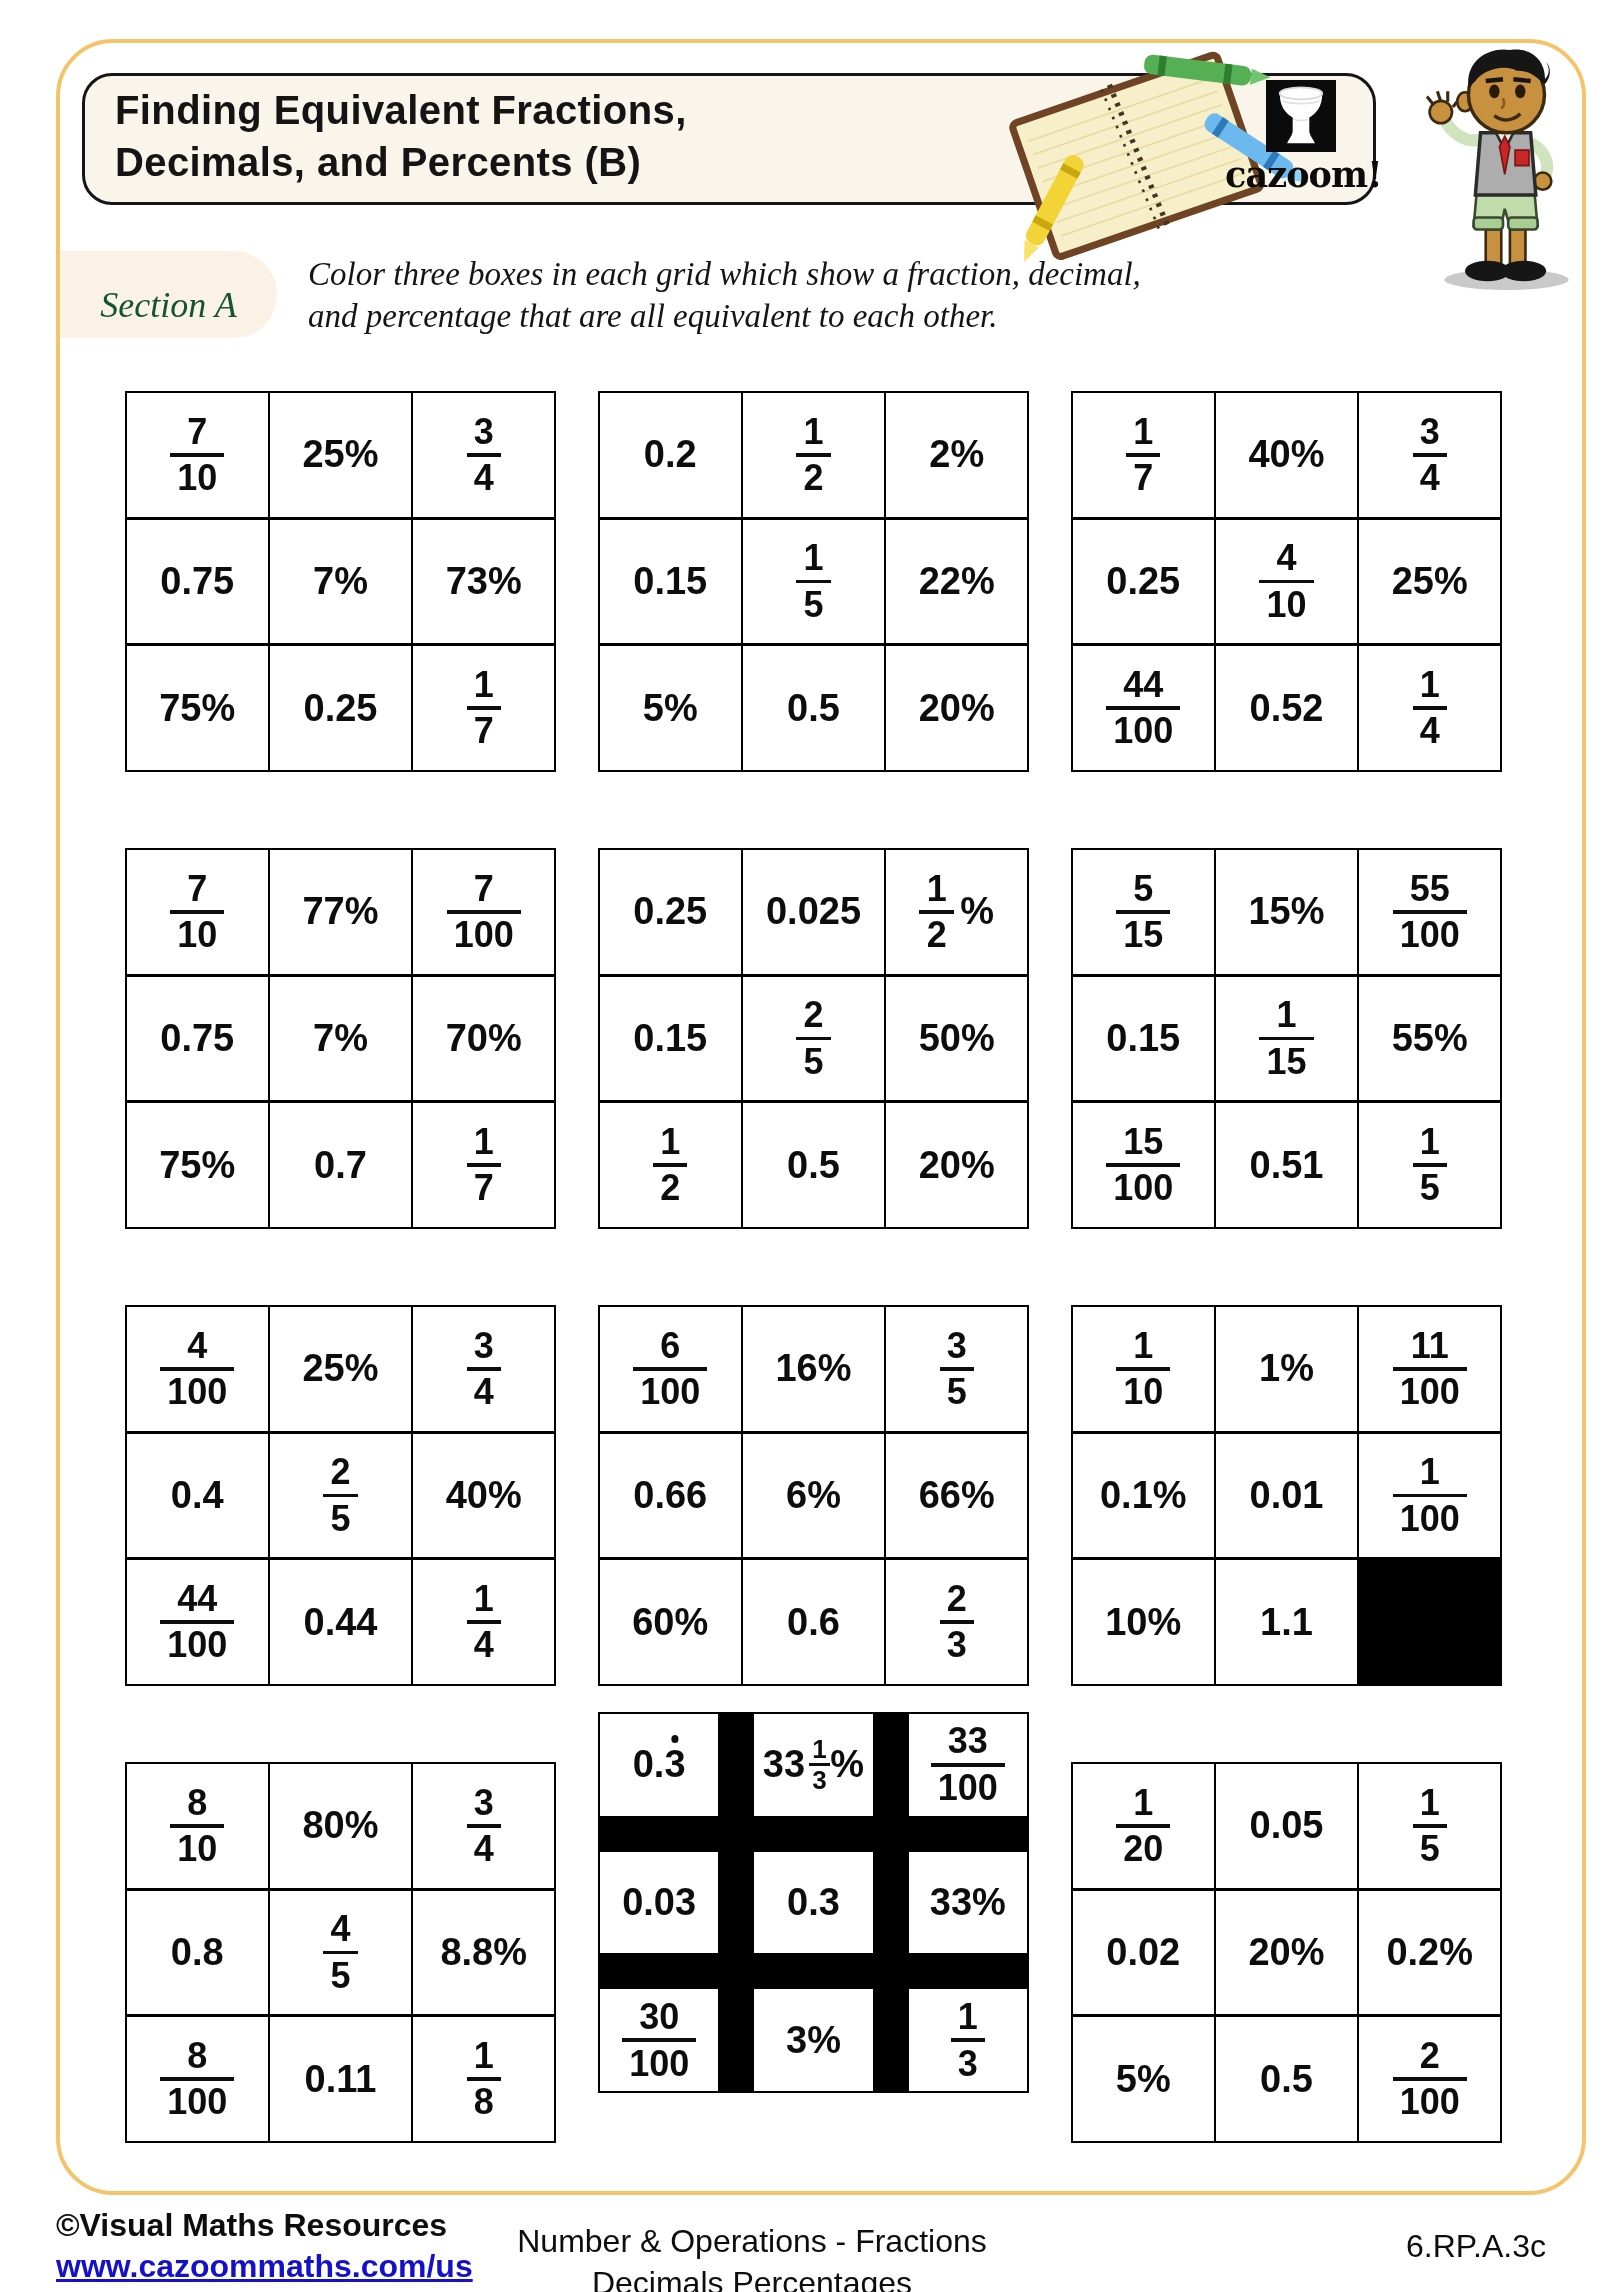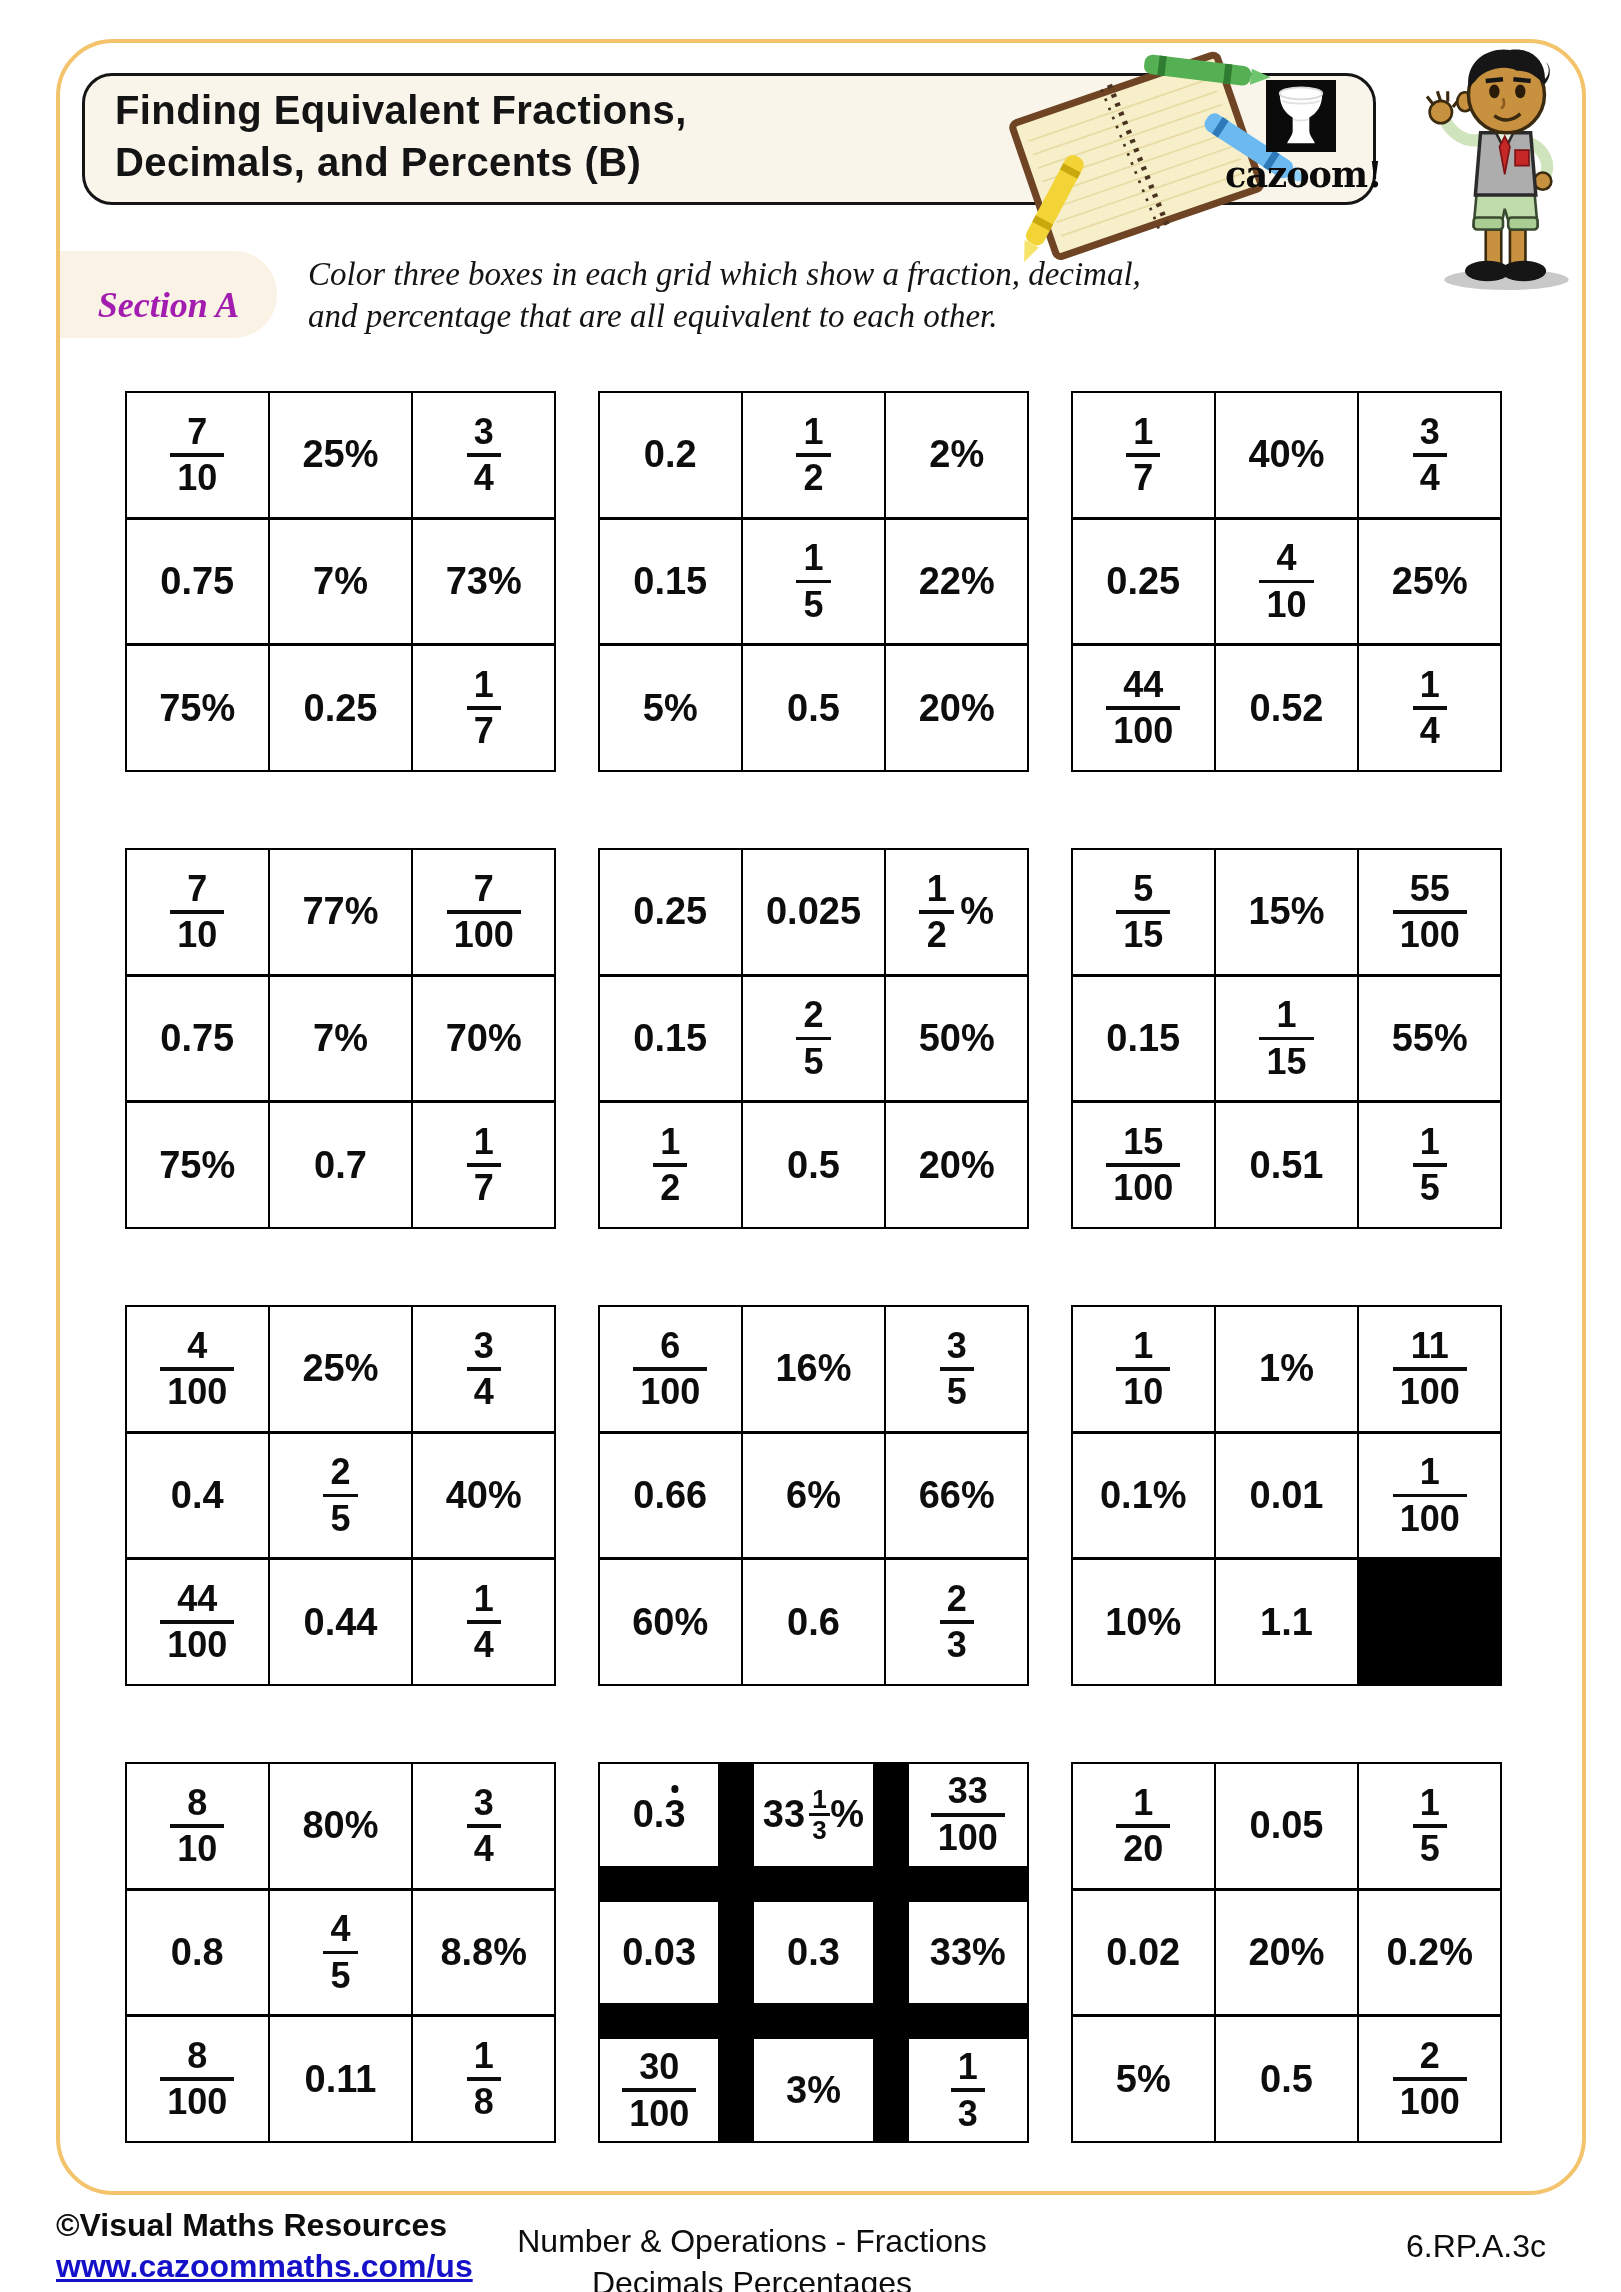--- a/index.html
+++ b/index.html
@@ -32,22 +32,22 @@
     font-size:35px;color:#0b0b0b;letter-spacing:-0.9px;
   }
   .boy-wrap{position:absolute;left:1399px;top:43px;width:208px;height:247px;}
   
   .section-pill{
     position:absolute;left:60px;top:251px;width:217px;height:87px;
     background:#F9F2E5;border-radius:0 43px 43px 0;
     display:flex;align-items:center;justify-content:center;
   }
   .section-pill span{
-    font-family:"Liberation Serif",serif;font-style:italic;font-weight:bold;
-    font-size:36px;color:#a21caf;margin-top:20px;
+    font-family:"Liberation Serif",serif;font-style:italic;font-weight:normal;
+    font-size:36px;color:#14532d;margin-top:20px;
   }
   .instructions{
     position:absolute;left:308px;top:253px;width:1039px;
     font-family:"Liberation Serif",serif;font-style:italic;
     font-size:33px;line-height:42px;color:#141414;
   }
   
   .grid{
     position:absolute;width:427px;height:377px;
     display:grid;grid-template-columns:repeat(3,1fr);grid-template-rows:repeat(3,1fr);
@@ -619,21 +619,21 @@
         <span>0.11</span>
       </div>
       <div class="cell">
         <span class="frac">
           <span class="fn">1</span>
           <span class="fb"></span>
           <span class="fd">8</span>
         </span>
       </div>
     </div>
-    <div class="grid" style="left: 598px; top: 1762px; gap: 36px;">
+    <div class="grid" style="left: 598px; top: 1712px; gap: 36px;">
       <div class="cell">
         <span>0.<span class="recdigit">3</span></span>
       </div>
       <div class="cell">
         <span class="mixed">
           <span>33</span>
           <span class="gap"></span>
           <span class="frac small">
             <span class="fn">1</span>
             <span class="fb"></span>

